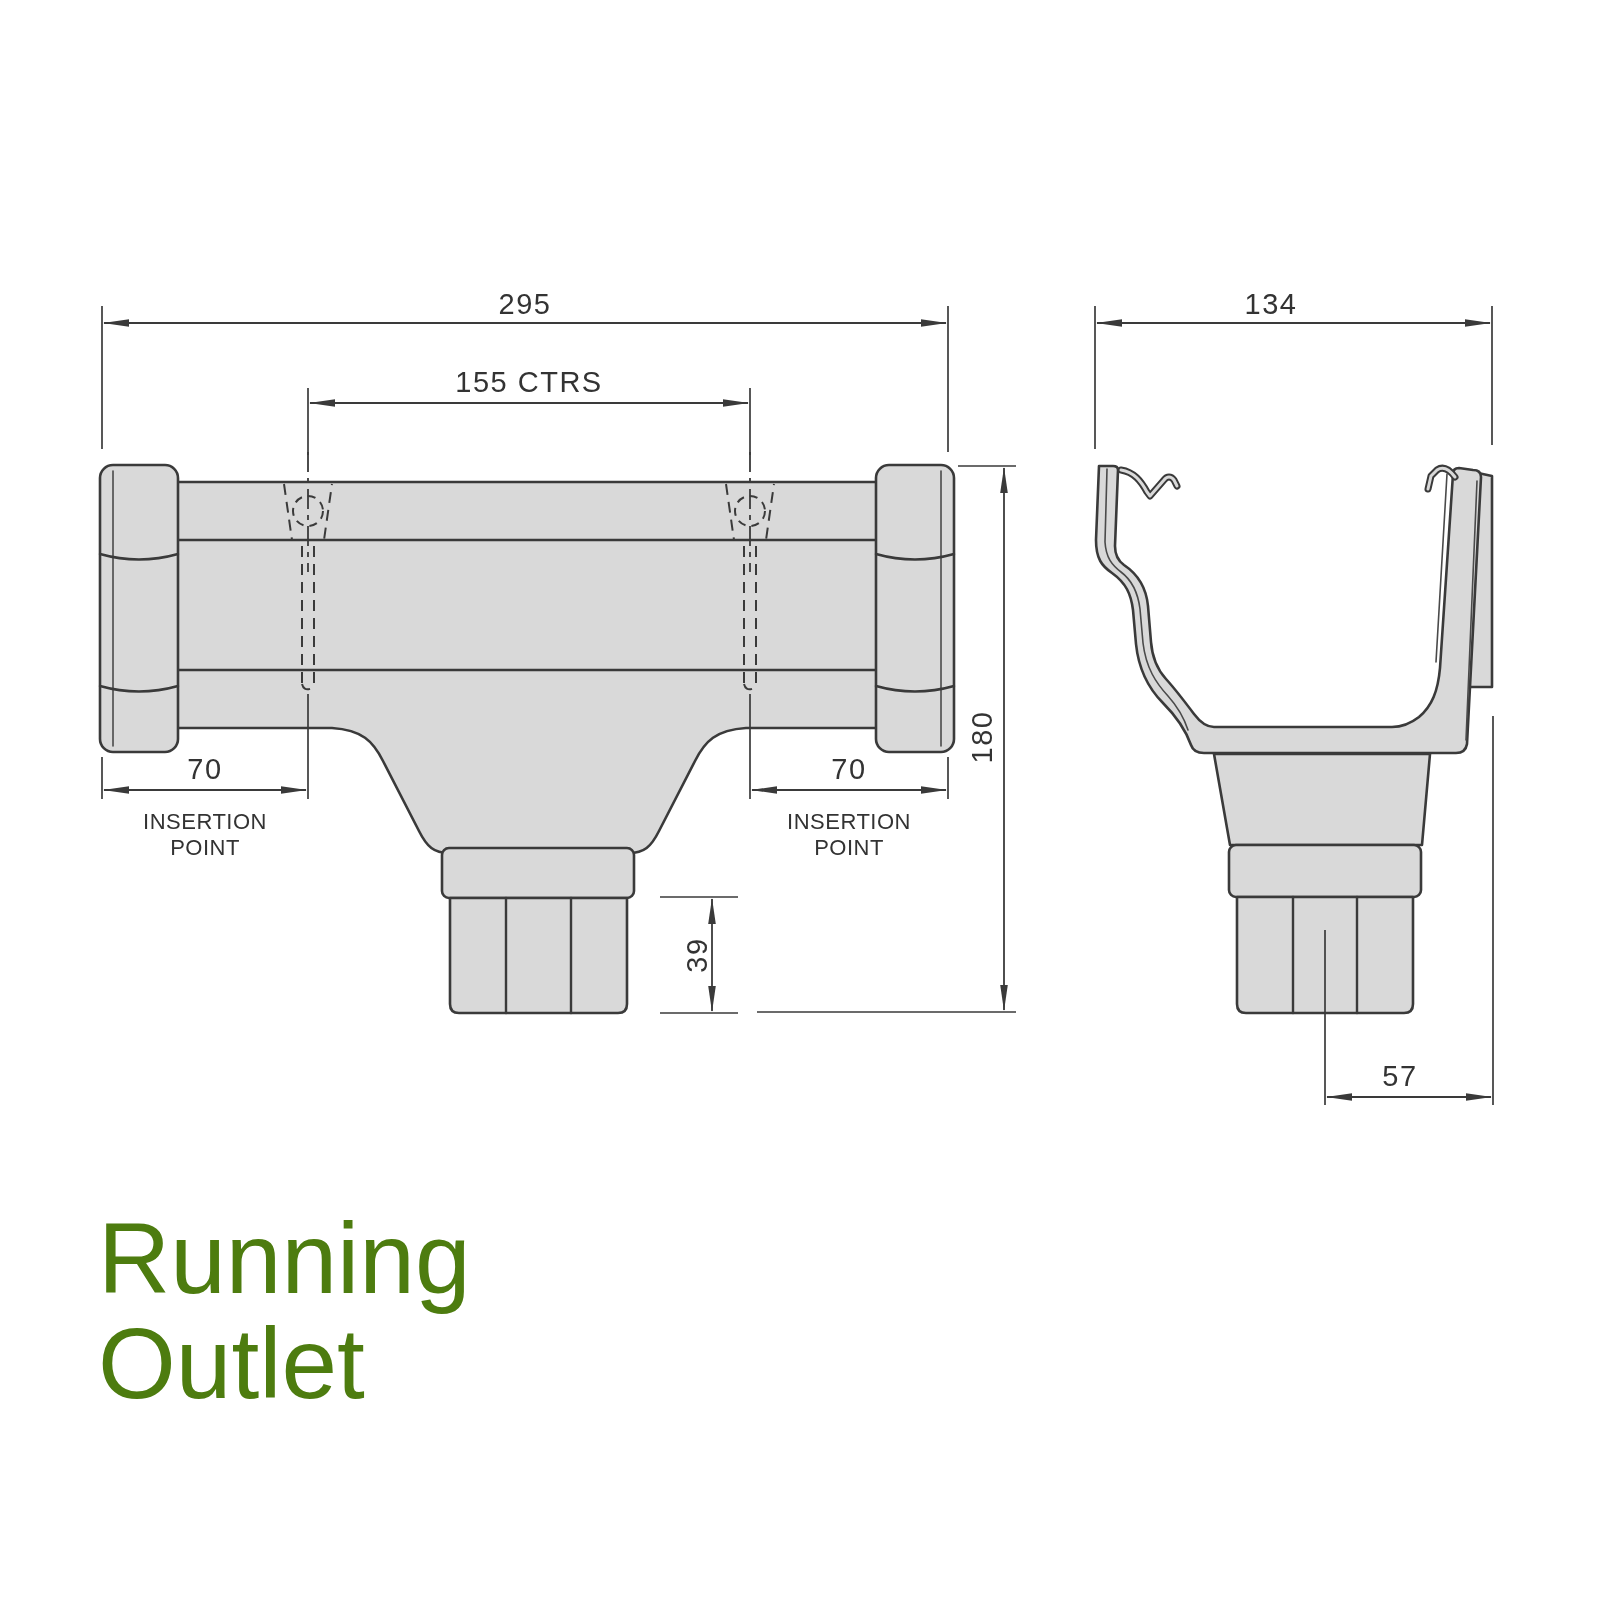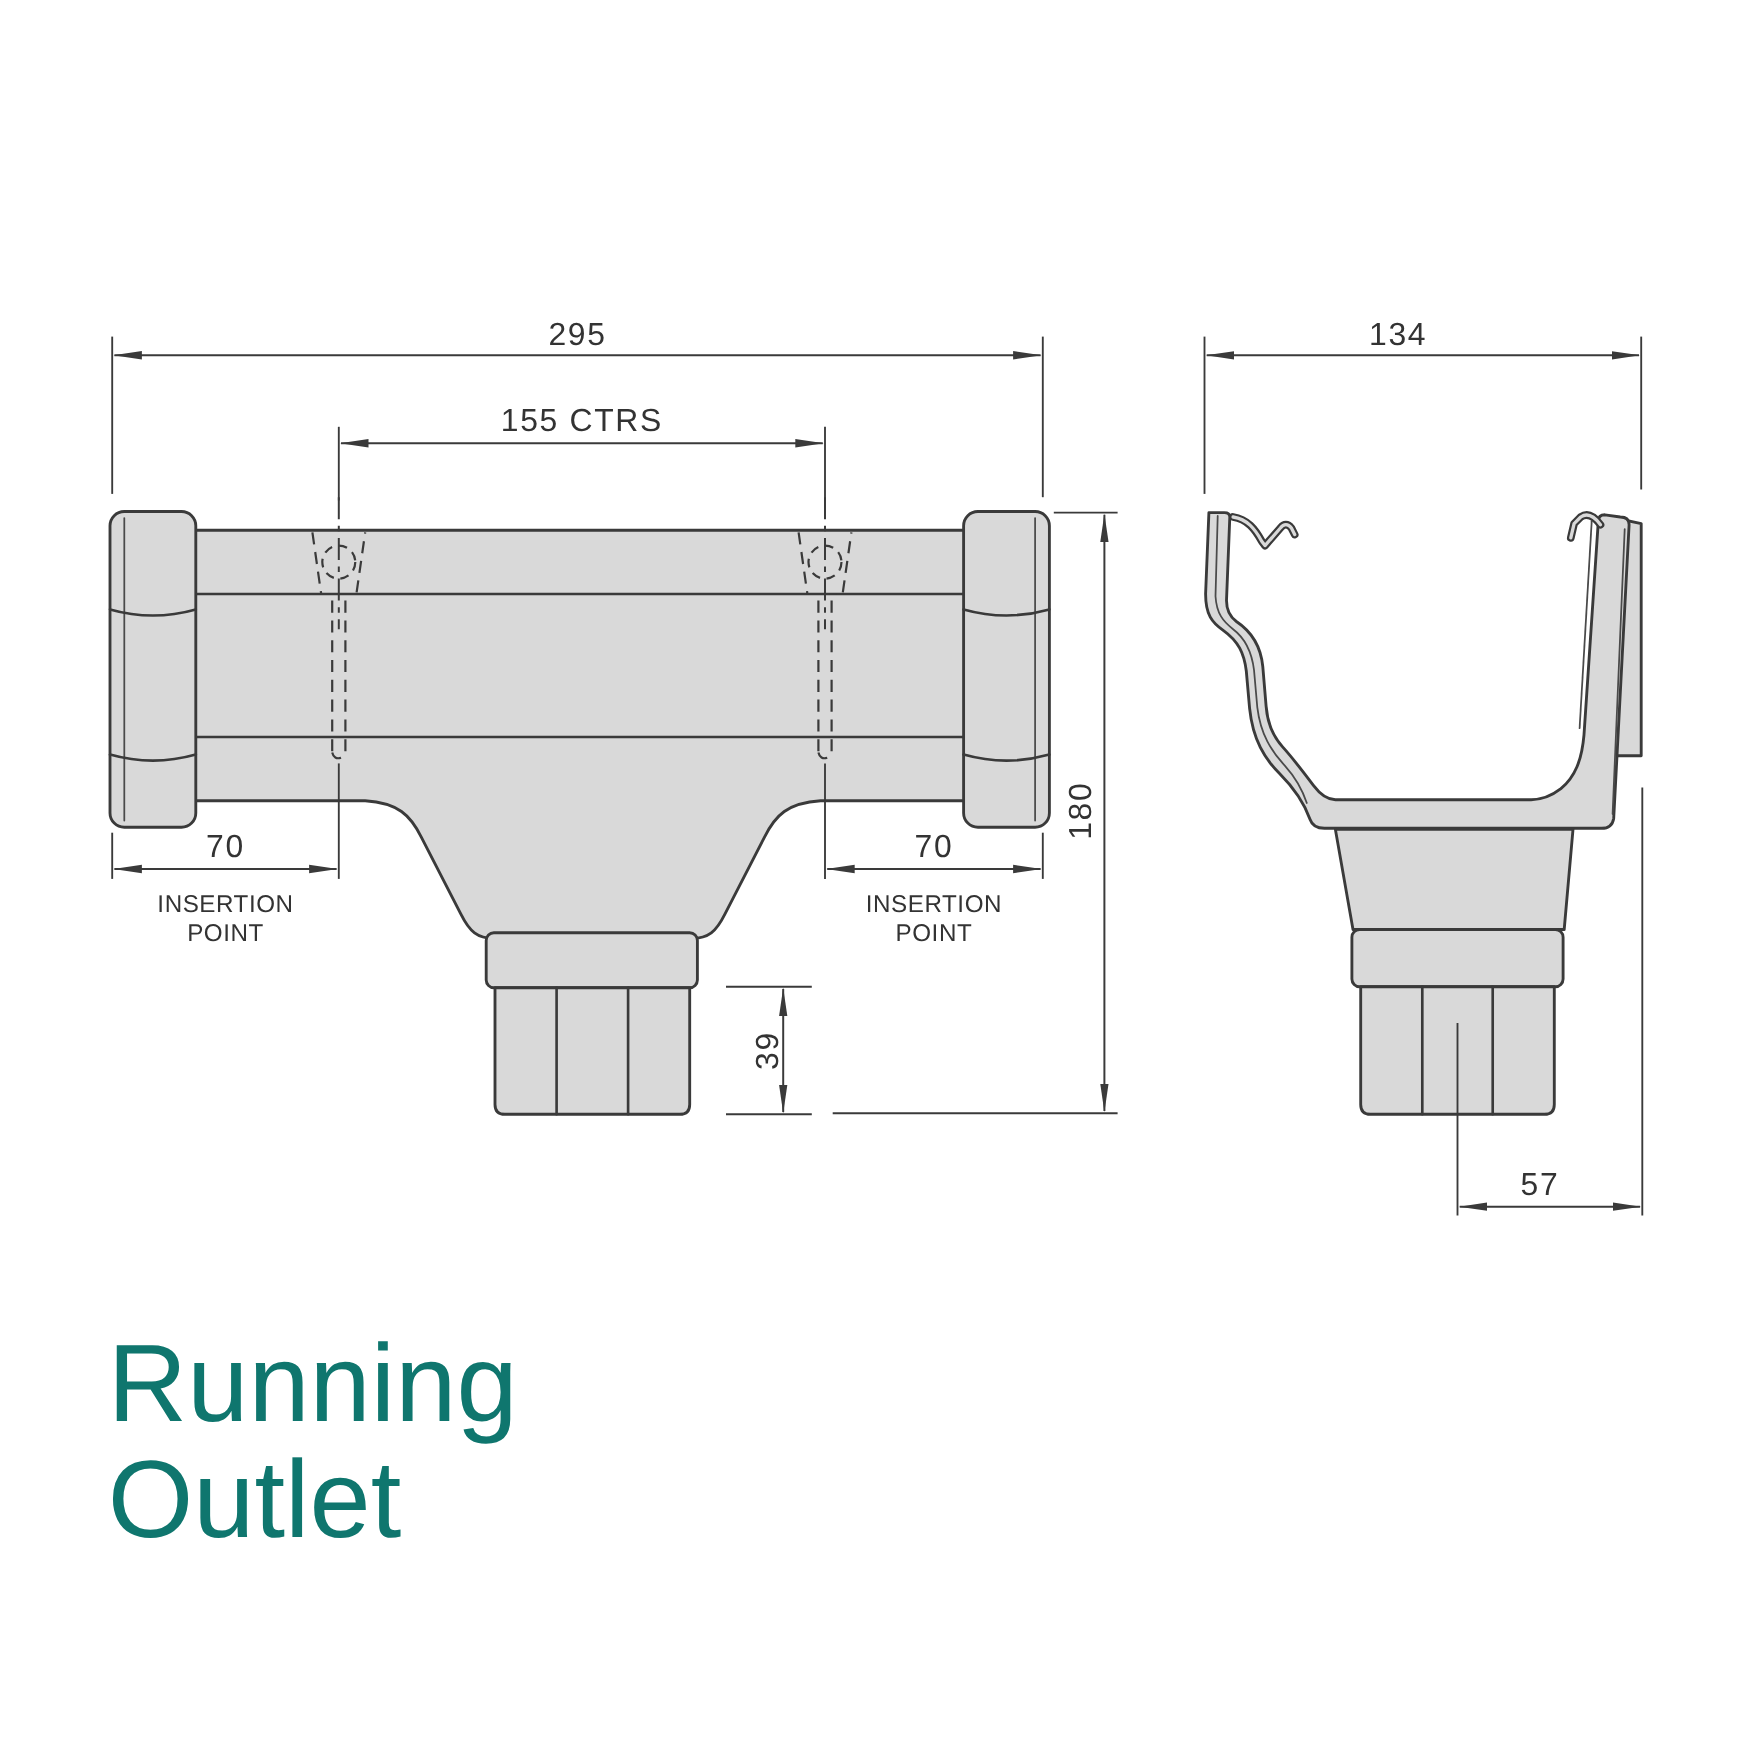--- a/index.html
+++ b/index.html
@@ -21,21 +21,21 @@
   .bandout{fill:none;stroke:#3a3a3a;stroke-width:7;stroke-linecap:round;stroke-linejoin:round;}
   .bandin{fill:none;stroke:#d9d9d9;stroke-width:3;stroke-linecap:round;stroke-linejoin:round;}
   .dimtxt{font-family:"Liberation Sans",sans-serif;font-size:29px;fill:#333333;letter-spacing:1.5px;}
   .lbltxt{font-family:"Liberation Sans",sans-serif;font-size:22px;fill:#333333;letter-spacing:0.5px;}
 
   
   .title{
     position:absolute;left:98px;top:1206px;
     font-family:"Liberation Sans",sans-serif;
     font-size:100px;line-height:1.05;font-weight:500;
-    color:#0f766e;letter-spacing:0px;
+    color:#4d7c0f;letter-spacing:0px;
   }
 </style>
 </head>
 <body>
 
 <div class="canvas">
 
 <svg class="drawing" viewBox="0 0 1600 1600">
   <defs>
     <marker id="arr" viewBox="0 0 26 10" refX="25" refY="5" markerWidth="26" markerHeight="10" markerUnits="userSpaceOnUse" orient="auto-start-reverse">

